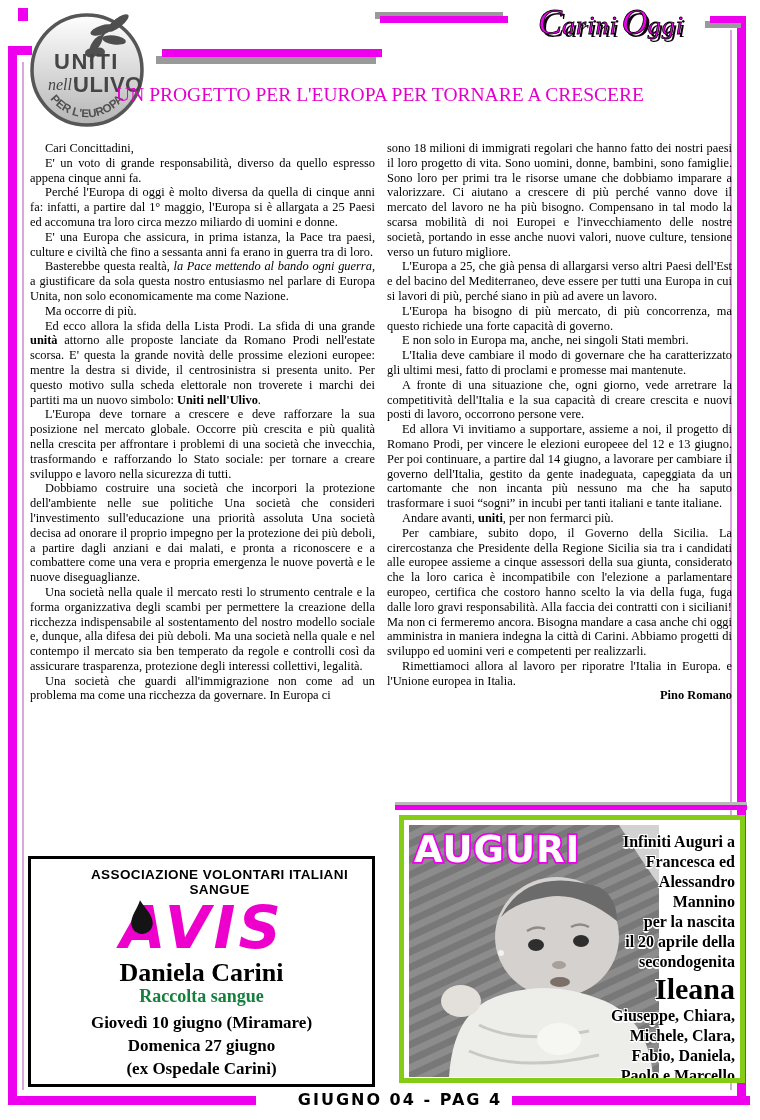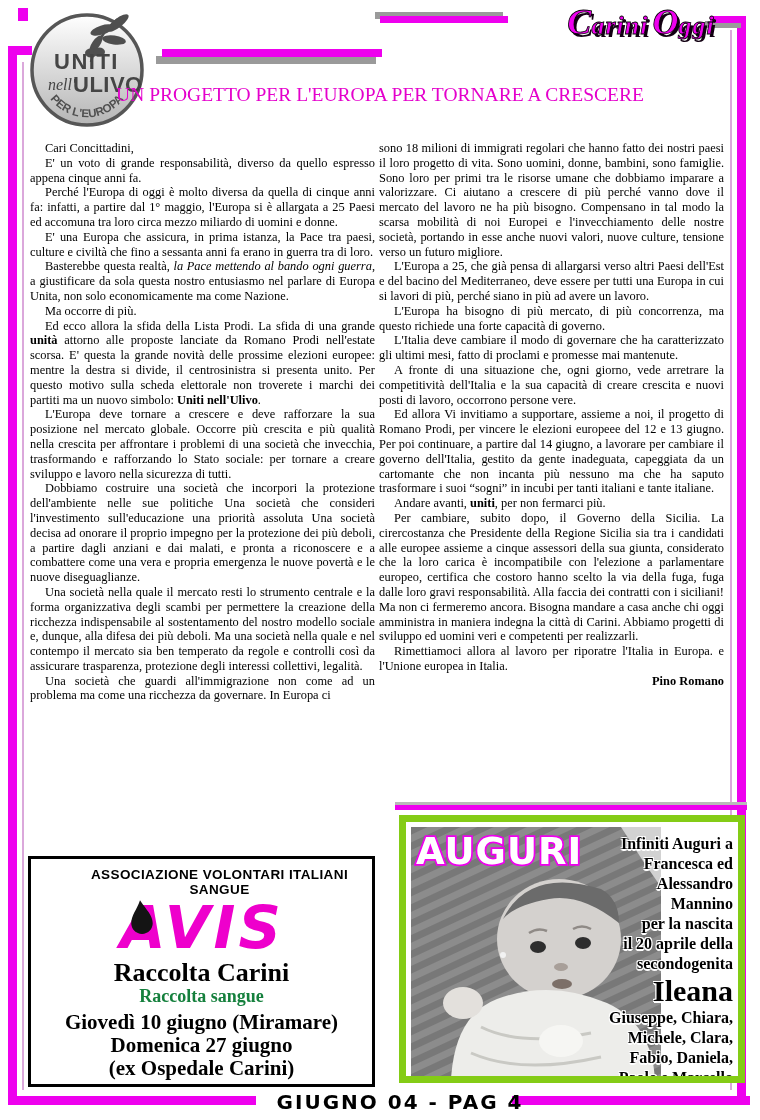--- a/index.html
+++ b/index.html
@@ -15,68 +15,68 @@
   .frame-stub-tl{left:8px;  top:46px; width:24px; height:9px;}
   .frame-cap-tl {left:18px; top:8px;  width:10px; height:13px;}
   .frame-stub-tr{left:710px;top:16px; width:36px; height:7px; box-shadow:-5px 5px 0 #9a9a9a;}
   .frame-bot-l  {left:8px;  top:1096px;width:248px;height:9px;}
   .frame-bot-r  {left:512px;top:1096px;width:238px;height:9px;}
   .inner-line   {background:#dba8db;position:absolute;width:2px;}
   .inner-left   {left:22px; top:62px; height:1028px;}
   .inner-right  {left:730px;top:30px; height:1060px;}
 
   
-  .masthead{position:absolute;left:535px;top:1px;width:212px;text-align:center;
-            font-style:italic;font-weight:bold;white-space:nowrap;
+  .masthead{position:absolute;left:505px;top:1px;width:212px;text-align:center;
+            font-style:italic;font-weight:normal;white-space:nowrap;
             color:#ee00ee;text-shadow:2.5px 2.5px 0 #120012;
             -webkit-text-stroke:0.8px #000;}
   .masthead .cap{font-size:36px;}
   .masthead .rest{font-size:26px;letter-spacing:1px;}
 
   
   .logo{position:absolute;left:28px;top:6px;width:118px;height:126px;}
 
   
   .headline{position:absolute;left:40px;top:84px;width:680px;text-align:center;
             font-weight:normal;font-size:19.5px;color:#e400cc;letter-spacing:0;}
 
   
-  .columns{position:absolute;left:30px;top:141px;width:706px;display:flex;gap:4px;}
+  .columns{position:absolute;left:30px;top:141px;width:706px;display:flex;gap:12px;}
   .col{width:345px;height:702px;overflow:hidden;font-size:12.4px;line-height:14.8px;
        text-align:justify;}
   .col p{margin:0;}
   .col p.ind{text-indent:15px;}
   .col p.al-right{text-align:right;}
 
   
   .avis{position:absolute;left:28px;top:856px;width:347px;height:231px;box-sizing:border-box;
         border:3px solid #000;text-align:center;overflow:hidden;}
   .avis-header{font-family:"Liberation Sans",sans-serif;font-weight:bold;font-size:13.5px;
                letter-spacing:0.4px;margin-top:8px;padding-left:36px;}
   .avis-logo{display:block;margin:0 auto;}
   .avis-line1{font-weight:bold;font-size:26px;line-height:27px;}
   .avis-line2{font-weight:bold;font-size:18px;line-height:21px;color:#15803d;}
-  .avis-dates{font-weight:bold;font-size:21px;line-height:23px;margin-top:4px;}
+  .avis-dates{font-weight:bold;font-size:17px;line-height:23px;margin-top:4px;}
   .avis-info{font-style:italic;font-size:17px;margin-top:12px;}
 
   
   .auguri-rule{position:absolute;left:395px;top:805px;width:352px;height:5px;background:#ee00ee;
                box-shadow:0 -3px 0 #b9b9b9;}
   .auguri{position:absolute;left:399px;top:815px;width:346px;height:268px;box-sizing:border-box;
-          border:7px solid #84cc16;background:#fff;overflow:hidden;}
+          border:5px solid #84cc16;background:#fff;overflow:hidden;}
   .photo{position:absolute;left:5px;top:5px;width:250px;height:252px;}
   .auguri-title{position:absolute;left:8px;top:6px;}
   .auguri-text{position:absolute;right:5px;top:12px;width:132px;text-align:right;
                font-weight:bold;font-size:16px;line-height:20px;
                text-shadow:-1px -1px 0 #fff,1px -1px 0 #fff,-1px 1px 0 #fff,1px 1px 0 #fff,0 2px 0 #fff;}
   .auguri-text .line.big{font-size:30px;line-height:34px;}
 
   
   .footer-text{position:absolute;left:256px;top:1090px;width:288px;text-align:center;
-               font-family:"DejaVu Sans",sans-serif;font-weight:bold;font-size:20px;
+               font-family:"DejaVu Sans",sans-serif;font-weight:bold;font-size:16px;
                letter-spacing:2px;}
 </style>
 </head>
 <body>
 
 <div class="page">
 
   <div class="mag frame-left"></div>
   <div class="mag frame-right"></div>
   <div class="mag frame-top-a"></div>
@@ -130,37 +130,38 @@
         <p class="para ind">Ed ecco allora la sfida della Lista Prodi. La sfida di una grande <b>unità</b> attorno alle proposte lanciate da Romano Prodi nell'estate scorsa. E' questa la grande novità delle prossime elezioni europee: mentre la destra si divide, il centrosinistra si presenta unito. Per questo motivo sulla scheda elettorale  non troverete i marchi dei partiti ma un nuovo simbolo: <b>Uniti nell'Ulivo</b>.</p>
         <p class="para ind">L'Europa deve tornare a crescere e deve rafforzare la sua posizione nel mercato globale. Occorre più crescita e più qualità nella crescita per affrontare i problemi di una società che invecchia, trasformando e rafforzando lo Stato sociale: per tornare a creare sviluppo e lavoro nella sicurezza di tutti.</p>
         <p class="para ind">Dobbiamo costruire una società che incorpori la protezione dell'ambiente nelle sue politiche Una società che consideri l'investimento sull'educazione una priorità assoluta Una società decisa ad onorare il proprio impegno per la protezione dei più deboli, a partire dagli anziani e dai malati, e pronta a riconoscere e a combattere come una vera e propria emergenza le nuove povertà e le nuove diseguaglianze.</p>
         <p class="para ind">Una società nella quale il mercato resti lo strumento centrale e la forma organizzativa degli scambi per permettere la creazione della ricchezza indispensabile al sostentamento del nostro modello sociale e, dunque, alla difesa dei più deboli. Ma una società nella quale e nel contempo il mercato sia ben temperato da regole e controlli così da assicurare trasparenza, protezione degli interessi collettivi, legalità.</p>
         <p class="para ind">Una società che guardi all'immigrazione non come ad un problema ma come una ricchezza da governare. In Europa ci</p>
       </div>
     <div class="col">
         <p class="para">sono 18 milioni di immigrati regolari che hanno fatto dei nostri paesi il loro progetto di vita. Sono uomini, donne, bambini, sono famiglie. Sono loro per primi tra le risorse umane che dobbiamo imparare a valorizzare. Ci aiutano a crescere di più perché vanno dove il mercato del lavoro ne ha più bisogno. Compensano in tal modo la scarsa mobilità di noi Europei e l'invecchiamento delle nostre società, portando in esse anche nuovi valori, nuove culture, tensione verso un futuro migliore.</p>
         <p class="para ind">L'Europa a 25, che già pensa di allargarsi verso altri Paesi dell'Est e del bacino del Mediterraneo, deve essere per tutti una Europa in cui si lavori di più, perché siano in più ad avere un lavoro.</p>
         <p class="para ind">L'Europa ha bisogno di più mercato, di più concorrenza, ma questo richiede una forte capacità di governo.</p>
+        <p class="para ind">E non solo in Europa ma, anche, nei singoli Stati membri.</p>
         <p class="para ind">L'Italia deve cambiare il modo di governare che ha caratterizzato gli ultimi mesi, fatto di proclami e promesse mai mantenute.</p>
         <p class="para ind">A fronte di una situazione che, ogni giorno, vede arretrare la competitività dell'Italia e la sua capacità di creare crescita e nuovi posti di lavoro, occorrono persone vere.</p>
         <p class="para ind">Ed allora Vi invitiamo a supportare, assieme a noi, il progetto di Romano Prodi, per vincere le elezioni europeee del 12 e 13 giugno. Per poi continuare, a partire dal 14 giugno, a lavorare per cambiare il governo dell'Italia, gestito da gente inadeguata, capeggiata da un cartomante che non incanta più nessuno ma che ha saputo trasformare i suoi “sogni” in incubi per tanti italiani e tante italiane.</p>
         <p class="para ind">Andare avanti, <b>uniti</b>, per non fermarci più.</p>
         <p class="para ind">Per cambiare, subito dopo,  il Governo della Sicilia. La cirercostanza che Presidente della Regione Sicilia sia tra i candidati alle europee assieme a cinque assessori della sua giunta, considerato che la loro carica è incompatibile con l'elezione a parlamentare europeo, certifica che costoro hanno scelto la via della fuga, fuga dalle loro gravi responsabilità. Alla faccia dei contratti con i siciliani! Ma non ci fermeremo ancora. Bisogna mandare a casa anche chi oggi amministra in maniera indegna la città di Carini. Abbiamo progetti di sviluppo ed uomini veri  e competenti per realizzarli.</p>
         <p class="para ind">Rimettiamoci allora al lavoro per riporatre l'Italia in Europa. e l'Unione europea in Italia.</p>
         <p class="para al-right"><b>Pino Romano</b></p>
       </div>
   </div>
 
   <div class="avis">
     <div class="avis-header">ASSOCIAZIONE VOLONTARI ITALIANI SANGUE</div>
     <svg class="avis-logo" width="300" height="62" viewBox="0 0 300 78">
       <text x="150" y="64" text-anchor="middle" font-family="DejaVu Sans, sans-serif" font-weight="bold" font-style="italic" font-size="74" letter-spacing="4" fill="#ee00cc">AVIS</text>
       <path fill="#141414" d="M72 4 C 80 16 88 23 88 33 a 13.5 13.5 0 1 1 -27 0 c 0 -10 7 -17 11 -29 z"></path>
     </svg>
-    <div class="avis-line1">Raccolta Carini</div>
+    <div class="avis-line1">Daniela Carini</div>
     <div class="avis-line2">Raccolta sangue</div>
     <div class="avis-dates">
         <div class="line">Giovedì 10 giugno (Miramare)</div>
         <div class="line">Domenica 27 giugno</div>
         <div class="line">(ex Ospedale Carini)</div>
       </div>
     <div class="avis-info">Informazioni Tel.328 8114824</div>
   </div>
 
   <div class="auguri-rule"></div>

